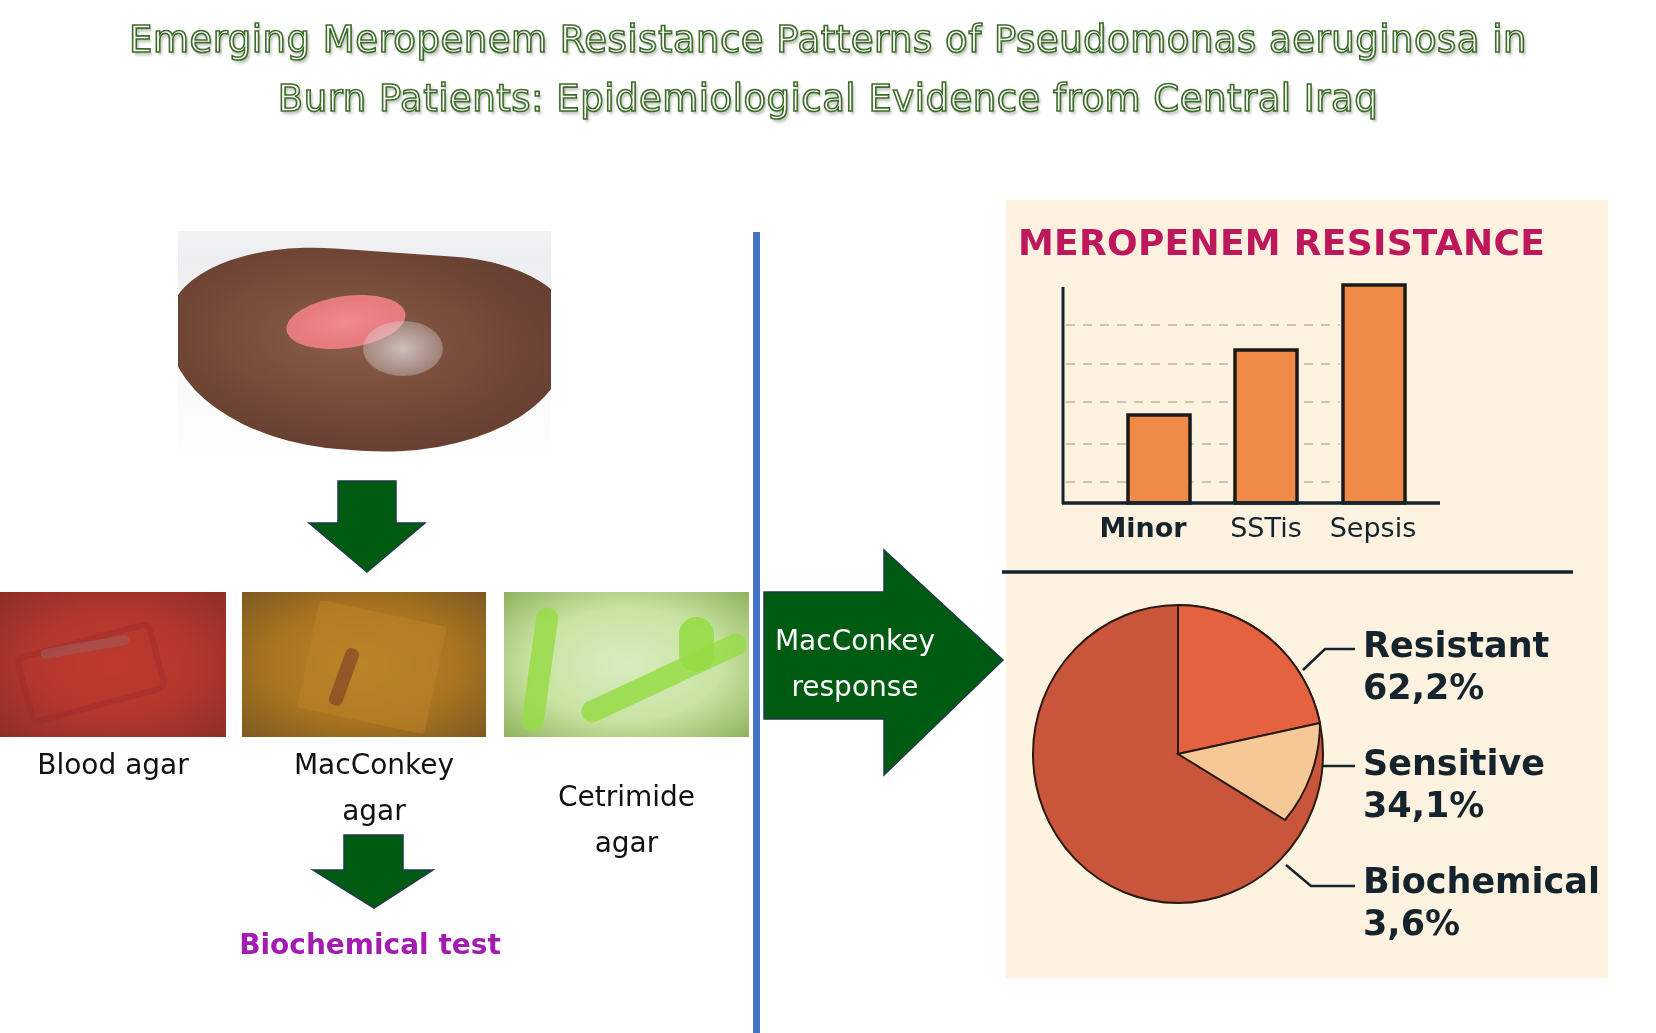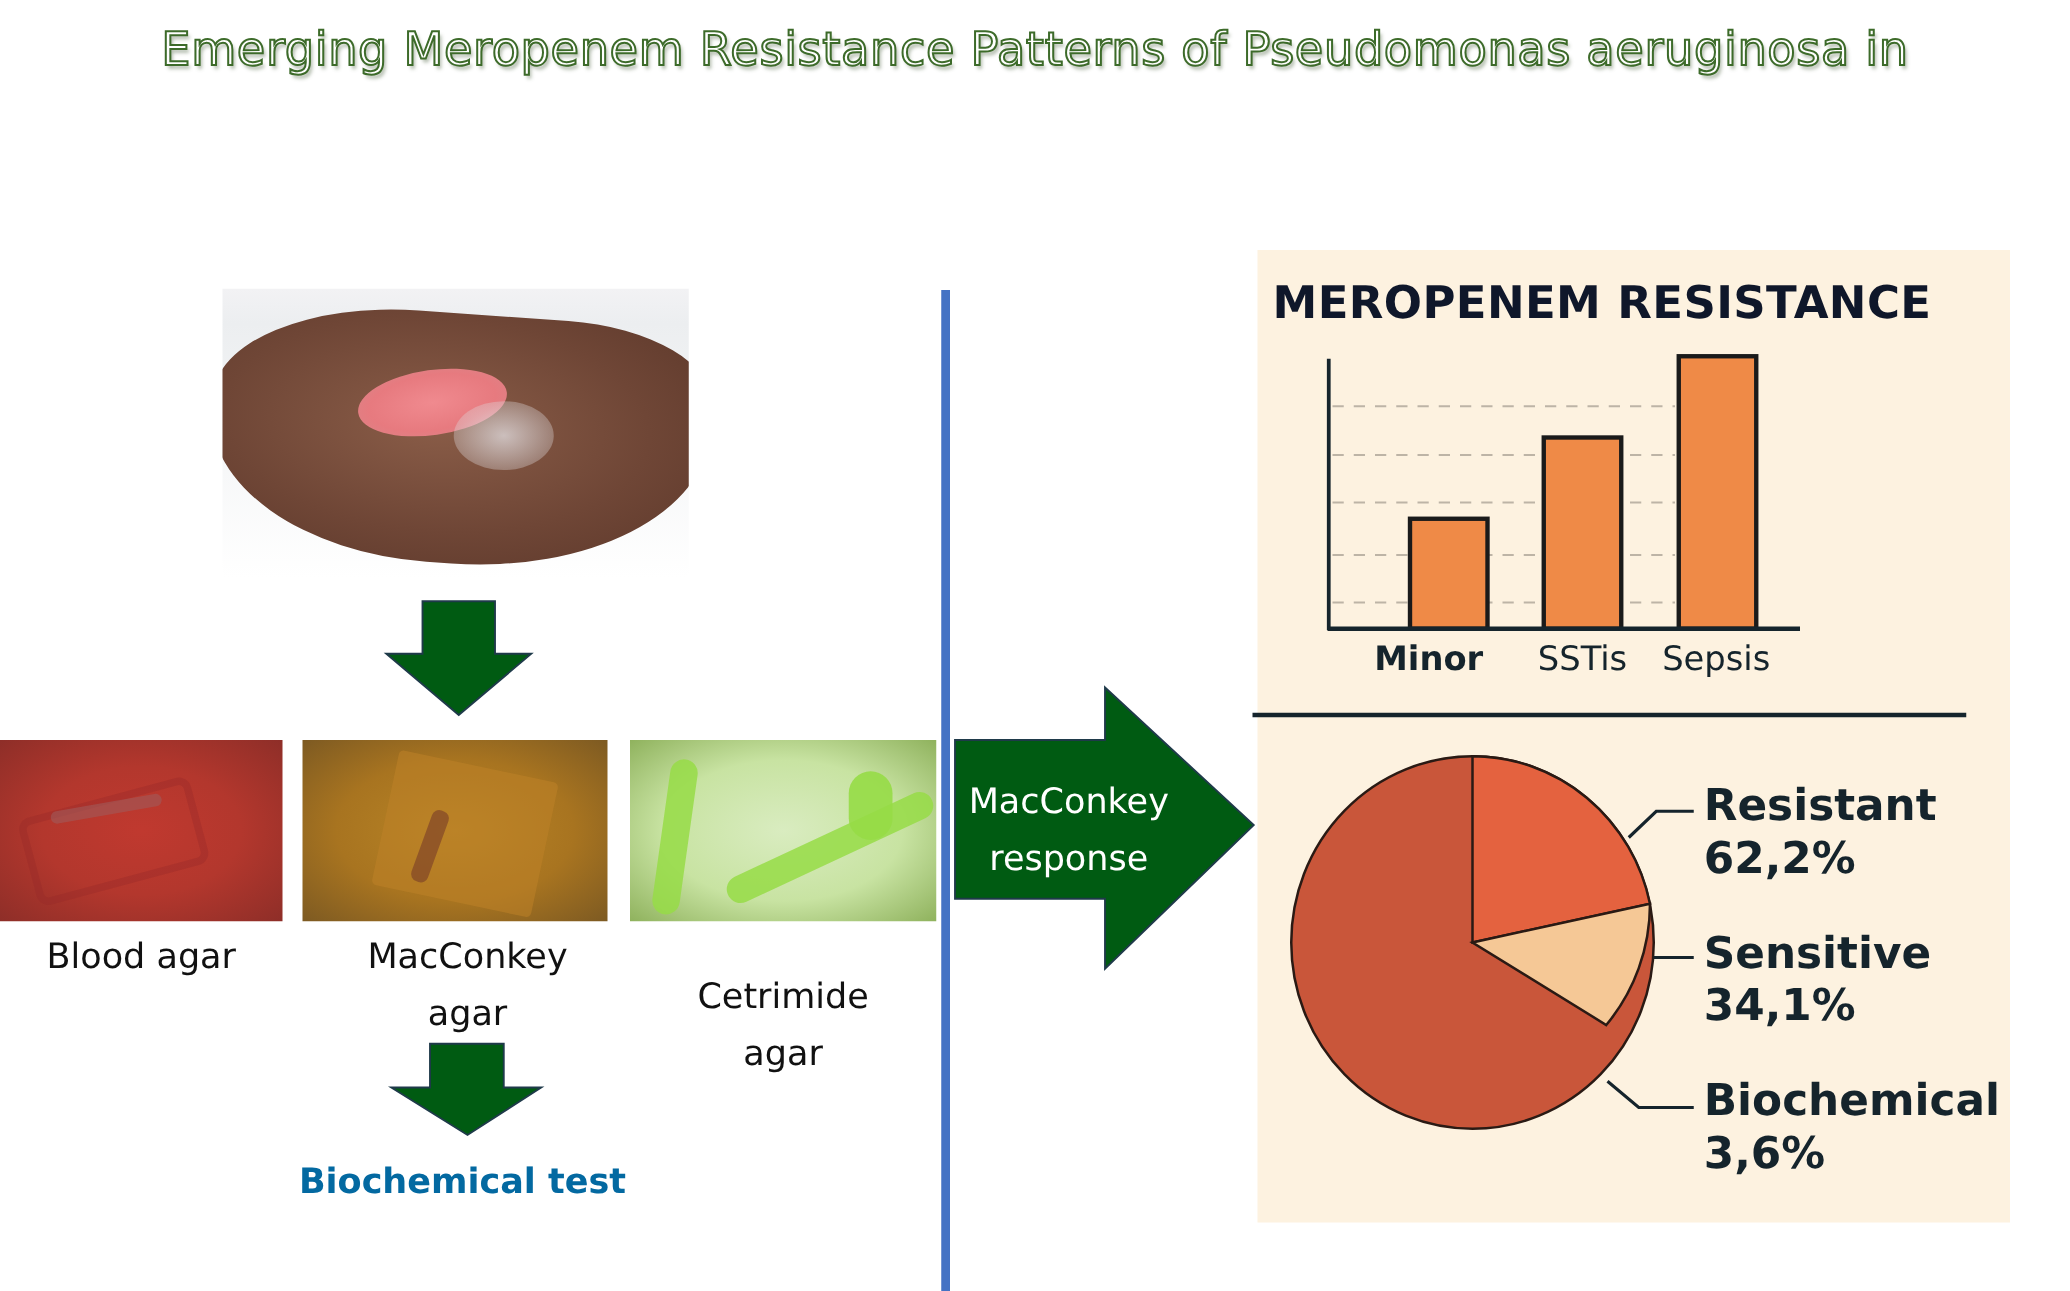--- a/index.html
+++ b/index.html
@@ -42,46 +42,47 @@
   .plate-mac { left:242px; width:244px; background:radial-gradient(ellipse at 50% 50%,#b98526 0%,#a87420 55%,#7d5a22 100%); }
   .plate-cet { left:504px; width:245px; background:radial-gradient(ellipse at 50% 50%,#d9ecc0 0%,#c8e3a2 55%,#8fb25d 100%); }
   .streak { position:absolute; border-radius:6px; }
   .plate-label {
     position:absolute; text-align:center; font-family:"DejaVu Sans", sans-serif;
     font-size:28px; line-height:46px; color:#111;
   }
   .divider { position:absolute; left:753px; top:232px; width:7px; height:801px; background:#4472c4; }
   .biochem {
     position:absolute; left:0; width:740px; top:928px; text-align:center;
-    font-family:"DejaVu Sans", sans-serif; font-weight:bold; font-size:28px; color:#0369a1;
+    font-family:"DejaVu Sans", sans-serif; font-weight:bold; font-size:28px; color:#a21caf;
   }
   .arrow-text {
     position:absolute; left:765px; top:618px; width:180px; text-align:center;
     font-family:"DejaVu Sans", sans-serif; font-size:28px; line-height:46px; color:#ffffff;
   }
   .panel { position:absolute; left:1006px; top:200px; width:602px; height:778px; background:#fdf2e0; }
   .chart-title {
     position:absolute; left:1018px; top:222px;
-    font-family:"DejaVu Sans", sans-serif; font-weight:bold; font-size:36px; color:#0f172a; letter-spacing:0.3px;
+    font-family:"DejaVu Sans", sans-serif; font-weight:bold; font-size:36px; color:#be185d; letter-spacing:0.3px;
   }
   .bar-label {
     position:absolute; top:512px; font-family:"DejaVu Sans", sans-serif; font-size:27px; color:#15242c;
     text-align:center; width:110px;
   }
   .pie-label {
     position:absolute; left:1363px; font-family:"DejaVu Sans", sans-serif; font-weight:bold;
     font-size:35px; line-height:42px; color:#15242c;
   }
   svg { position:absolute; left:0; top:0; }
 </style>
 </head>
 <body>
 
 <div class="title">
   <div>Emerging Meropenem Resistance Patterns of Pseudomonas aeruginosa in</div>
+  <div>Burn Patients: Epidemiological Evidence from Central Iraq</div>
 </div>
 
 <div class="photo burn">
   <div class="arm"></div>
   <div class="wound"></div>
   <div class="blister"></div>
 </div>
 
 <svg width="1656" height="1033">
 

